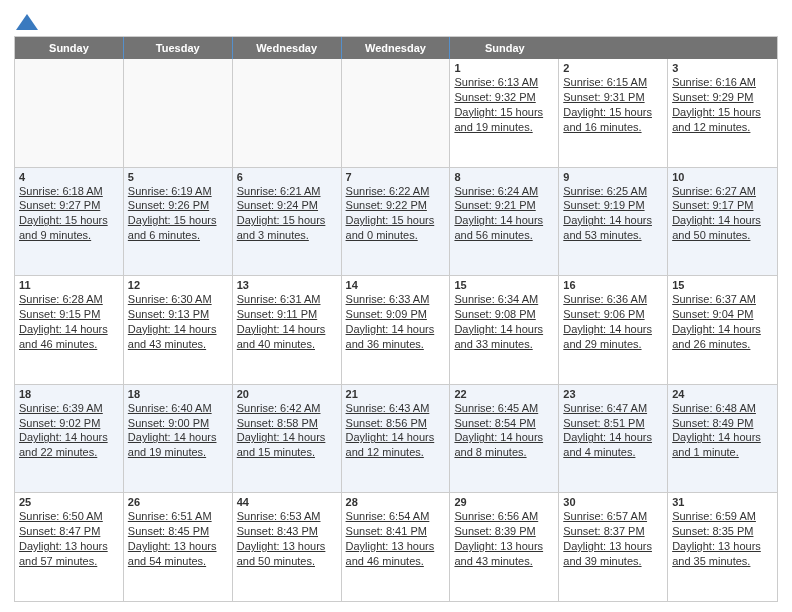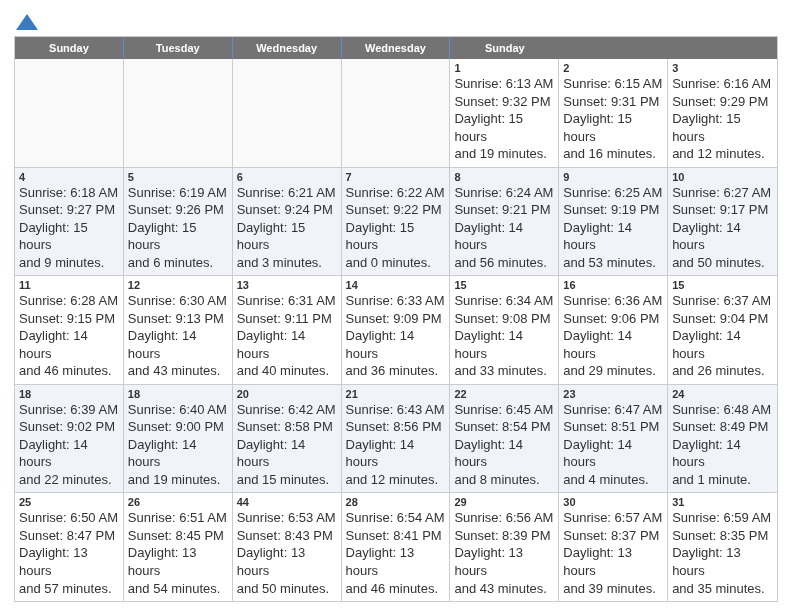--- a/index.html
+++ b/index.html
@@ -95,23 +95,24 @@
     .cal-cell:last-child { border-right: none; }
     .cal-cell.empty { background: #f9f9f9; }
     .cal-cell.alt-row { background: #f0f4fa; }
     .day-num {
       font-size: 11px;
       font-weight: bold;
       color: #333;
       margin-bottom: 1px;
     }
     .cell-text {
-      font-size: 13px;
+      font-size: 11px;
       line-height: 1.35;
       color: #333;
+      text-decoration: underline;
     }
   </style>
 </head>
 <body>
 
 <div class="page">
   <div class="header">
     <div class="logo">
       <div style="display:flex;align-items:center;gap:2px;">
         <span class="logo-text">

